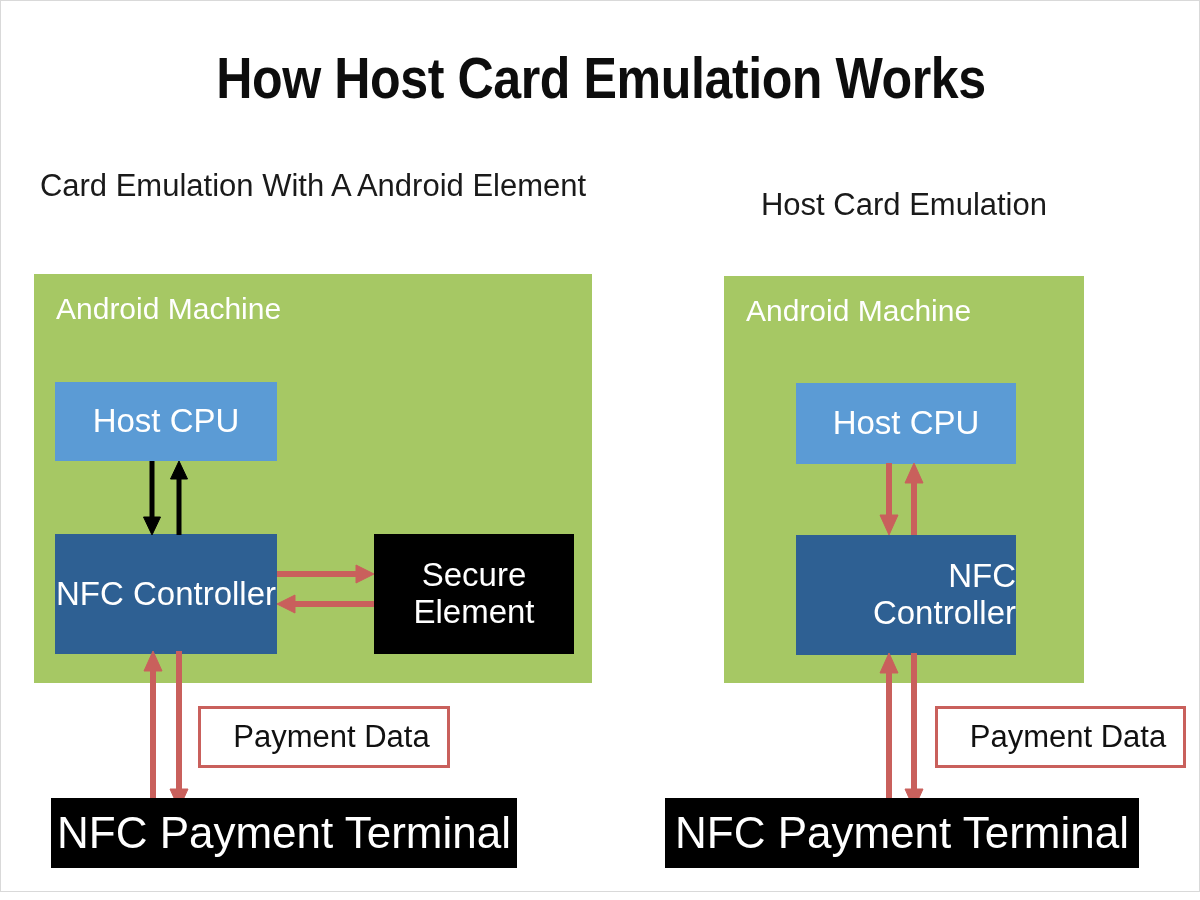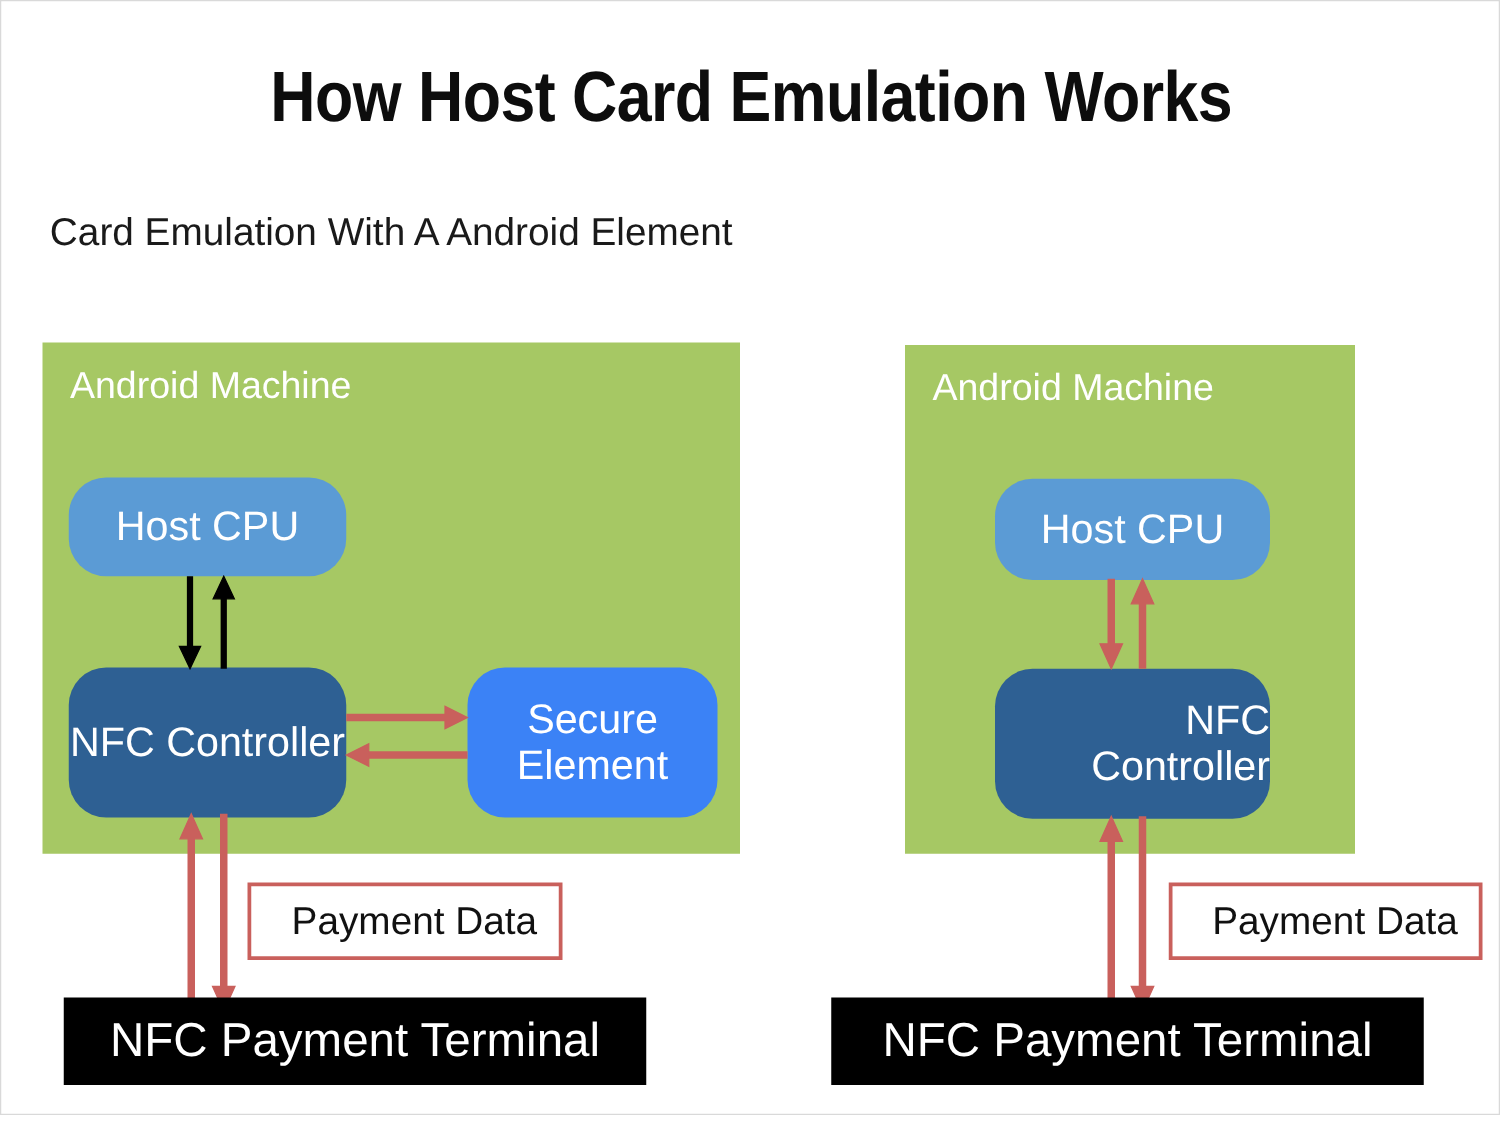--- a/index.html
+++ b/index.html
@@ -70,43 +70,42 @@
     position: absolute;
     display: flex;
     align-items: center;
     justify-content: center;
     text-align: center;
     color: #ffffff;
     font-size: 33px;
     line-height: 1.12;
     box-sizing: border-box;
     font-family: "Liberation Sans", sans-serif;
-    border-radius: 30px;
   }
   .box-cpu { background: #5B9BD5; }
   .box-nfc { background: #2E6093; text-align: right; }
-  .box-se  { background: #3b82f6; }
+  .box-se  { background: #000000; }
 
   
   #cpu-left { left: 54px;  top: 381px; width: 222px; height: 79px; }
   #nfc-left { left: 54px;  top: 533px; width: 222px; height: 120px; }
   #se-left  { left: 373px; top: 533px; width: 200px; height: 120px; }
   
   #cpu-right { left: 795px; top: 382px; width: 220px; height: 81px; }
   #nfc-right { left: 795px; top: 534px; width: 220px; height: 120px; }
 
   
   .terminal {
     position: absolute;
     background: #000000;
     color: #ffffff;
     display: flex;
     align-items: center;
     justify-content: center;
-    font-size: 38px;
+    font-size: 44px;
     font-family: "Liberation Sans", sans-serif;
   }
   #terminal-left  { left: 50px;  top: 797px; width: 466px; height: 70px; }
   #terminal-right { left: 664px; top: 797px; width: 474px; height: 70px; }
 
   
   .payment-data {
     position: absolute;
     background: #ffffff;
     border: 3px solid #C9605C;
@@ -193,20 +192,21 @@
         <line x1="10" y1="0" x2="10" y2="142" stroke-width="6"></line>
         <polygon points="10,158 1,138 19,138"></polygon>
       </g>
     </svg>
   </div>
 
   <div id="payment-left" class="payment-data">Payment Data</div>
 
   <div id="terminal-left" class="terminal">NFC Payment Terminal</div>
 
+  <div id="caption-right" class="panel-caption">Host Card Emulation</div>
 
   <div id="machine-right" class="machine">
     <div class="machine-label">Android Machine</div>
   </div>
 
   <div id="cpu-right" class="box box-cpu">Host CPU</div>
 
   <div id="nfc-right" class="box box-nfc">NFC Controller</div>
 
   <div class="arrow" style="left:878px; top:462px;">

